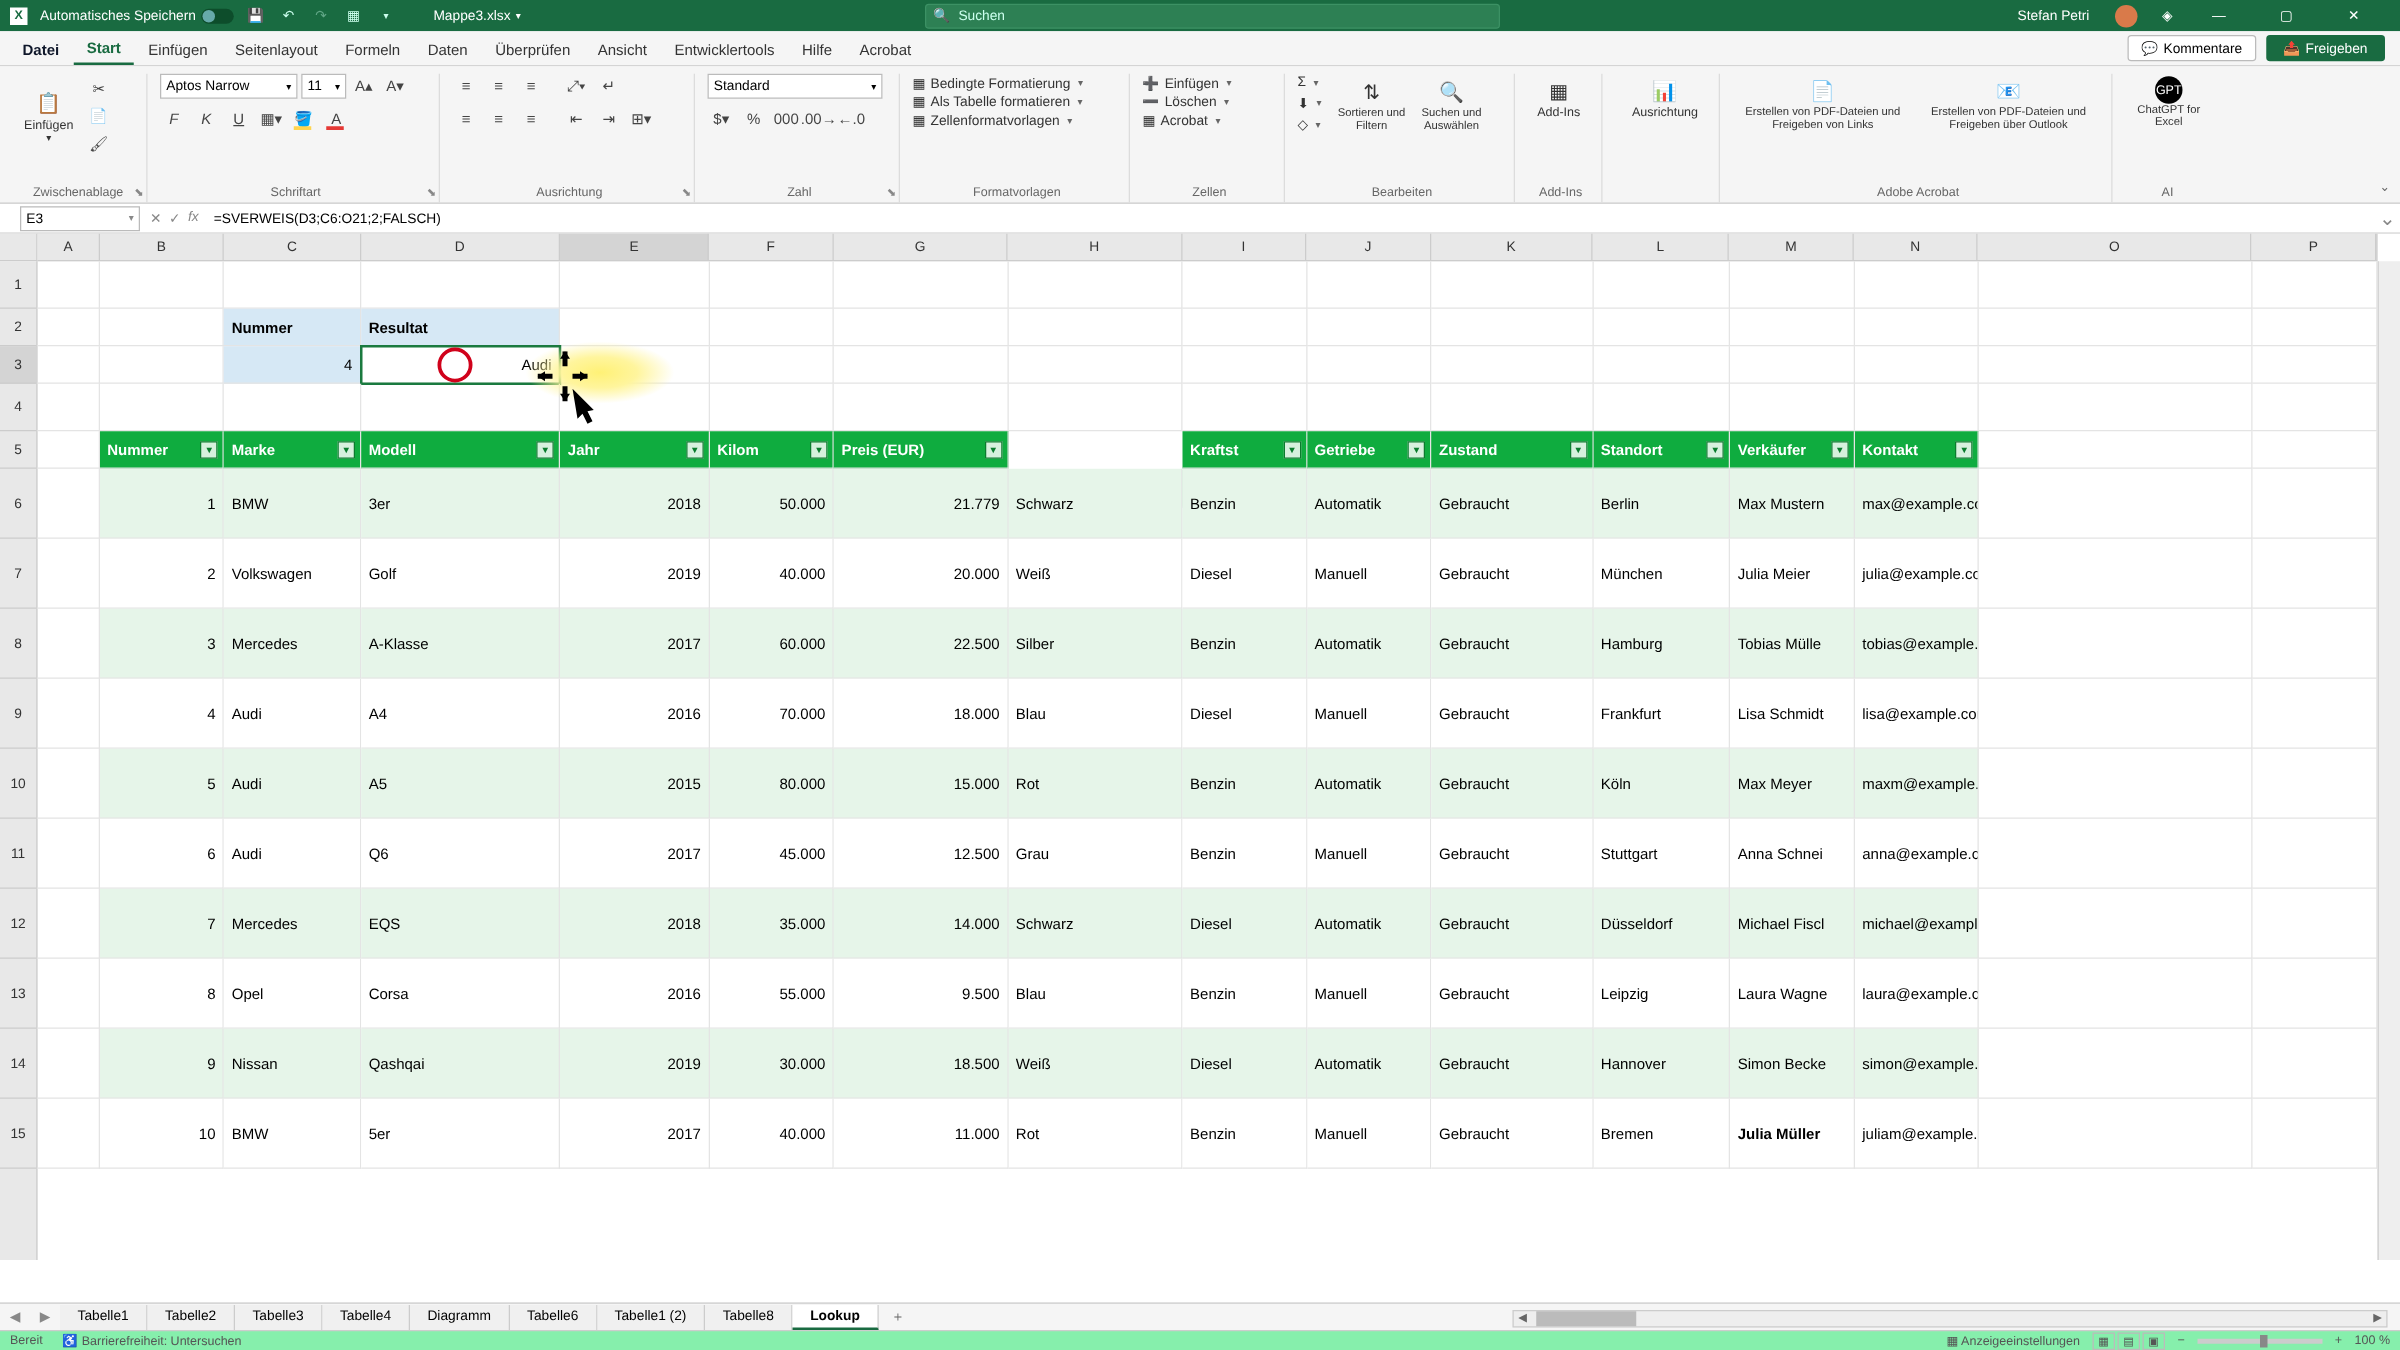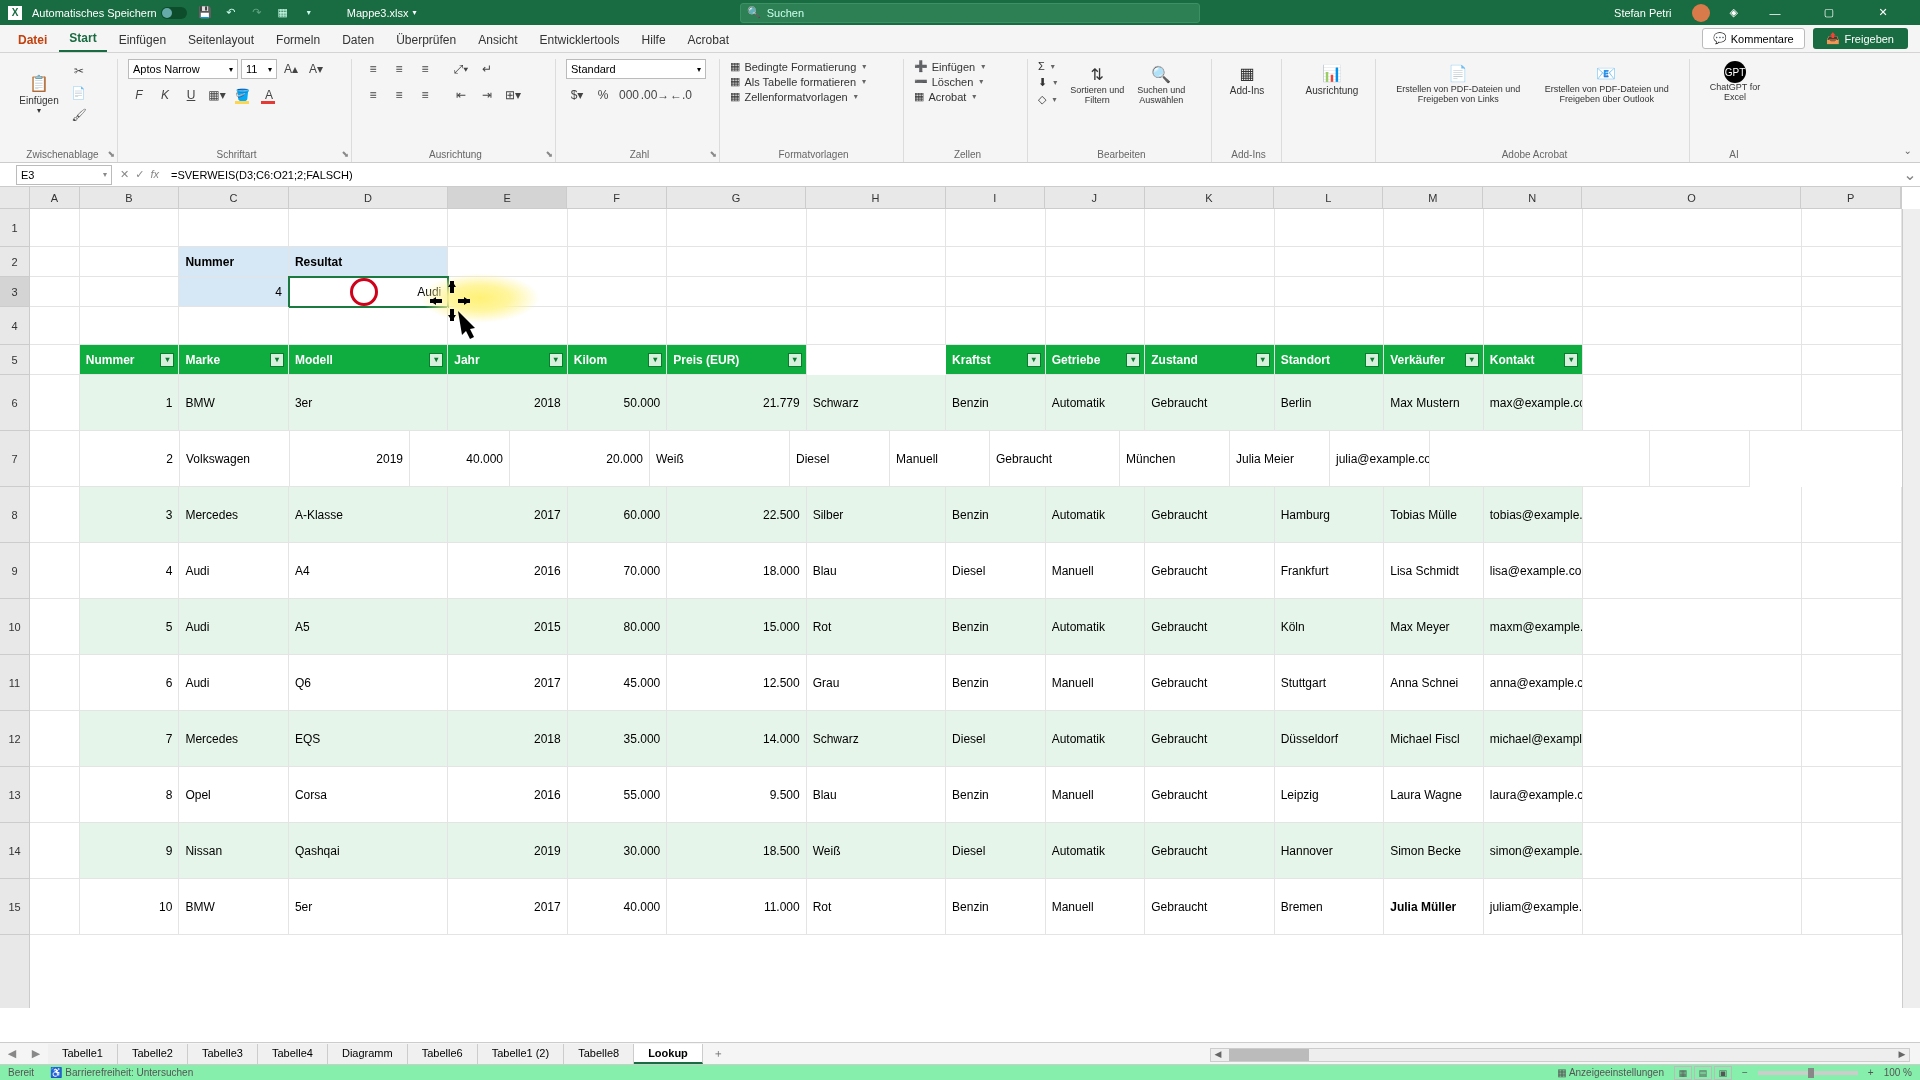--- a/index.html
+++ b/index.html
@@ -14,21 +14,21 @@
 .titlebar .toggle::after{content:"";position:absolute;width:10px;height:10px;border-radius:50%;background:#6aa;top:1px;left:1px;}
 .titlebar .qat-icon { width:16px; height:16px; display:inline-flex; align-items:center; justify-content:center; color:#cfe; }
 .titlebar .doc { margin-left: 20px; display:flex; align-items:center; gap:4px;}
 .titlebar .search { position:absolute; left:740px; width:460px; height:20px; background:#2d8054; border-radius:3px; border:1px solid #3c9164; display:flex; align-items:center; padding:0 6px; color:#cfe; gap:6px; font-size:11px;}
 .titlebar .right { position:absolute; right:20px; display:flex; align-items:center; gap:20px;}
 .titlebar .avatar{width:18px;height:18px;border-radius:50%;background:#d97a4a;}
 .titlebar .winbtn{width:34px;height:25px;display:flex;align-items:center;justify-content:center;}
 .tabs-row { height:28px; background:#f5f5f5; border-bottom:1px solid #d4d4d4; display:flex; align-items:flex-end; padding-left:8px; gap:2px; position:relative;}
 .menutab { padding:5px 10px; font-size:12px; color:#333; cursor:pointer; }
 .menutab.active { border-bottom:2px solid #196b41; color:#196b41; font-weight:600;}
-.menutab.file { color:#c2410c; font-weight:600;}
+.menutab.file { color:#0f172a; font-weight:600;}
 .tabs-right { position:absolute; right:12px; bottom:3px; display:flex; gap:8px;}
 .btn-comments{padding:3px 10px; font-size:11px; border:1px solid #bbb; background:#fff; border-radius:3px; display:flex; align-items:center; gap:4px;}
 .btn-share{padding:4px 14px; font-size:11px; background:#196b41; color:white; border-radius:3px; display:flex; align-items:center; gap:4px;}
 
 
 .ribbon{height:110px; background:#f5f5f5; border-bottom:1px solid #ccc; display:flex; padding:6px 8px 0 8px; gap:4px; position:relative;}
 .rgroup{border-right:1px solid #dcdcdc; padding:0 10px 18px 6px; display:flex; flex-direction:column; position:relative;}
 .rgroup .glabel{position:absolute; bottom:2px; left:0; right:0; text-align:center; font-size:10px; color:#666;}
 .rgroup .dlg{position:absolute; bottom:3px; right:2px; font-size:9px; color:#888;}
 .rrow{display:flex; gap:4px; align-items:center;}
@@ -465,20 +465,21 @@
         <div class="cell band-even" style="width: 110px; height: 100%;">Berlin</div>
         <div class="cell band-even" style="width: 100px; height: 100%;">Max Mustern</div>
         <div class="cell band-even" style="width: 100px; height: 100%;">max@example.com</div>
         <div class="cell " style="width: 220px; height: 100%;"></div>
         <div class="cell " style="width: 100px; height: 100%;"></div>
       </div>
       <div class="cellrow" style="height: 56px;">
         <div class="cell " style="width: 50px; height: 100%;"></div>
         <div class="cell band-odd right" style="width: 100px; height: 100%;">2</div>
         <div class="cell band-odd" style="width: 110px; height: 100%;">Volkswagen</div>
+        <div class="cell band-odd" style="width: 160px; height: 100%;">Golf</div>
         <div class="cell band-odd right" style="width: 120px; height: 100%;">2019</div>
         <div class="cell band-odd right" style="width: 100px; height: 100%;">40.000</div>
         <div class="cell band-odd right" style="width: 140px; height: 100%;">20.000</div>
         <div class="cell band-odd" style="width: 140px; height: 100%;">Weiß</div>
         <div class="cell band-odd" style="width: 100px; height: 100%;">Diesel</div>
         <div class="cell band-odd" style="width: 100px; height: 100%;">Manuell</div>
         <div class="cell band-odd" style="width: 130px; height: 100%;">Gebraucht</div>
         <div class="cell band-odd" style="width: 110px; height: 100%;">München</div>
         <div class="cell band-odd" style="width: 100px; height: 100%;">Julia Meier</div>
         <div class="cell band-odd" style="width: 100px; height: 100%;">julia@example.com</div>

